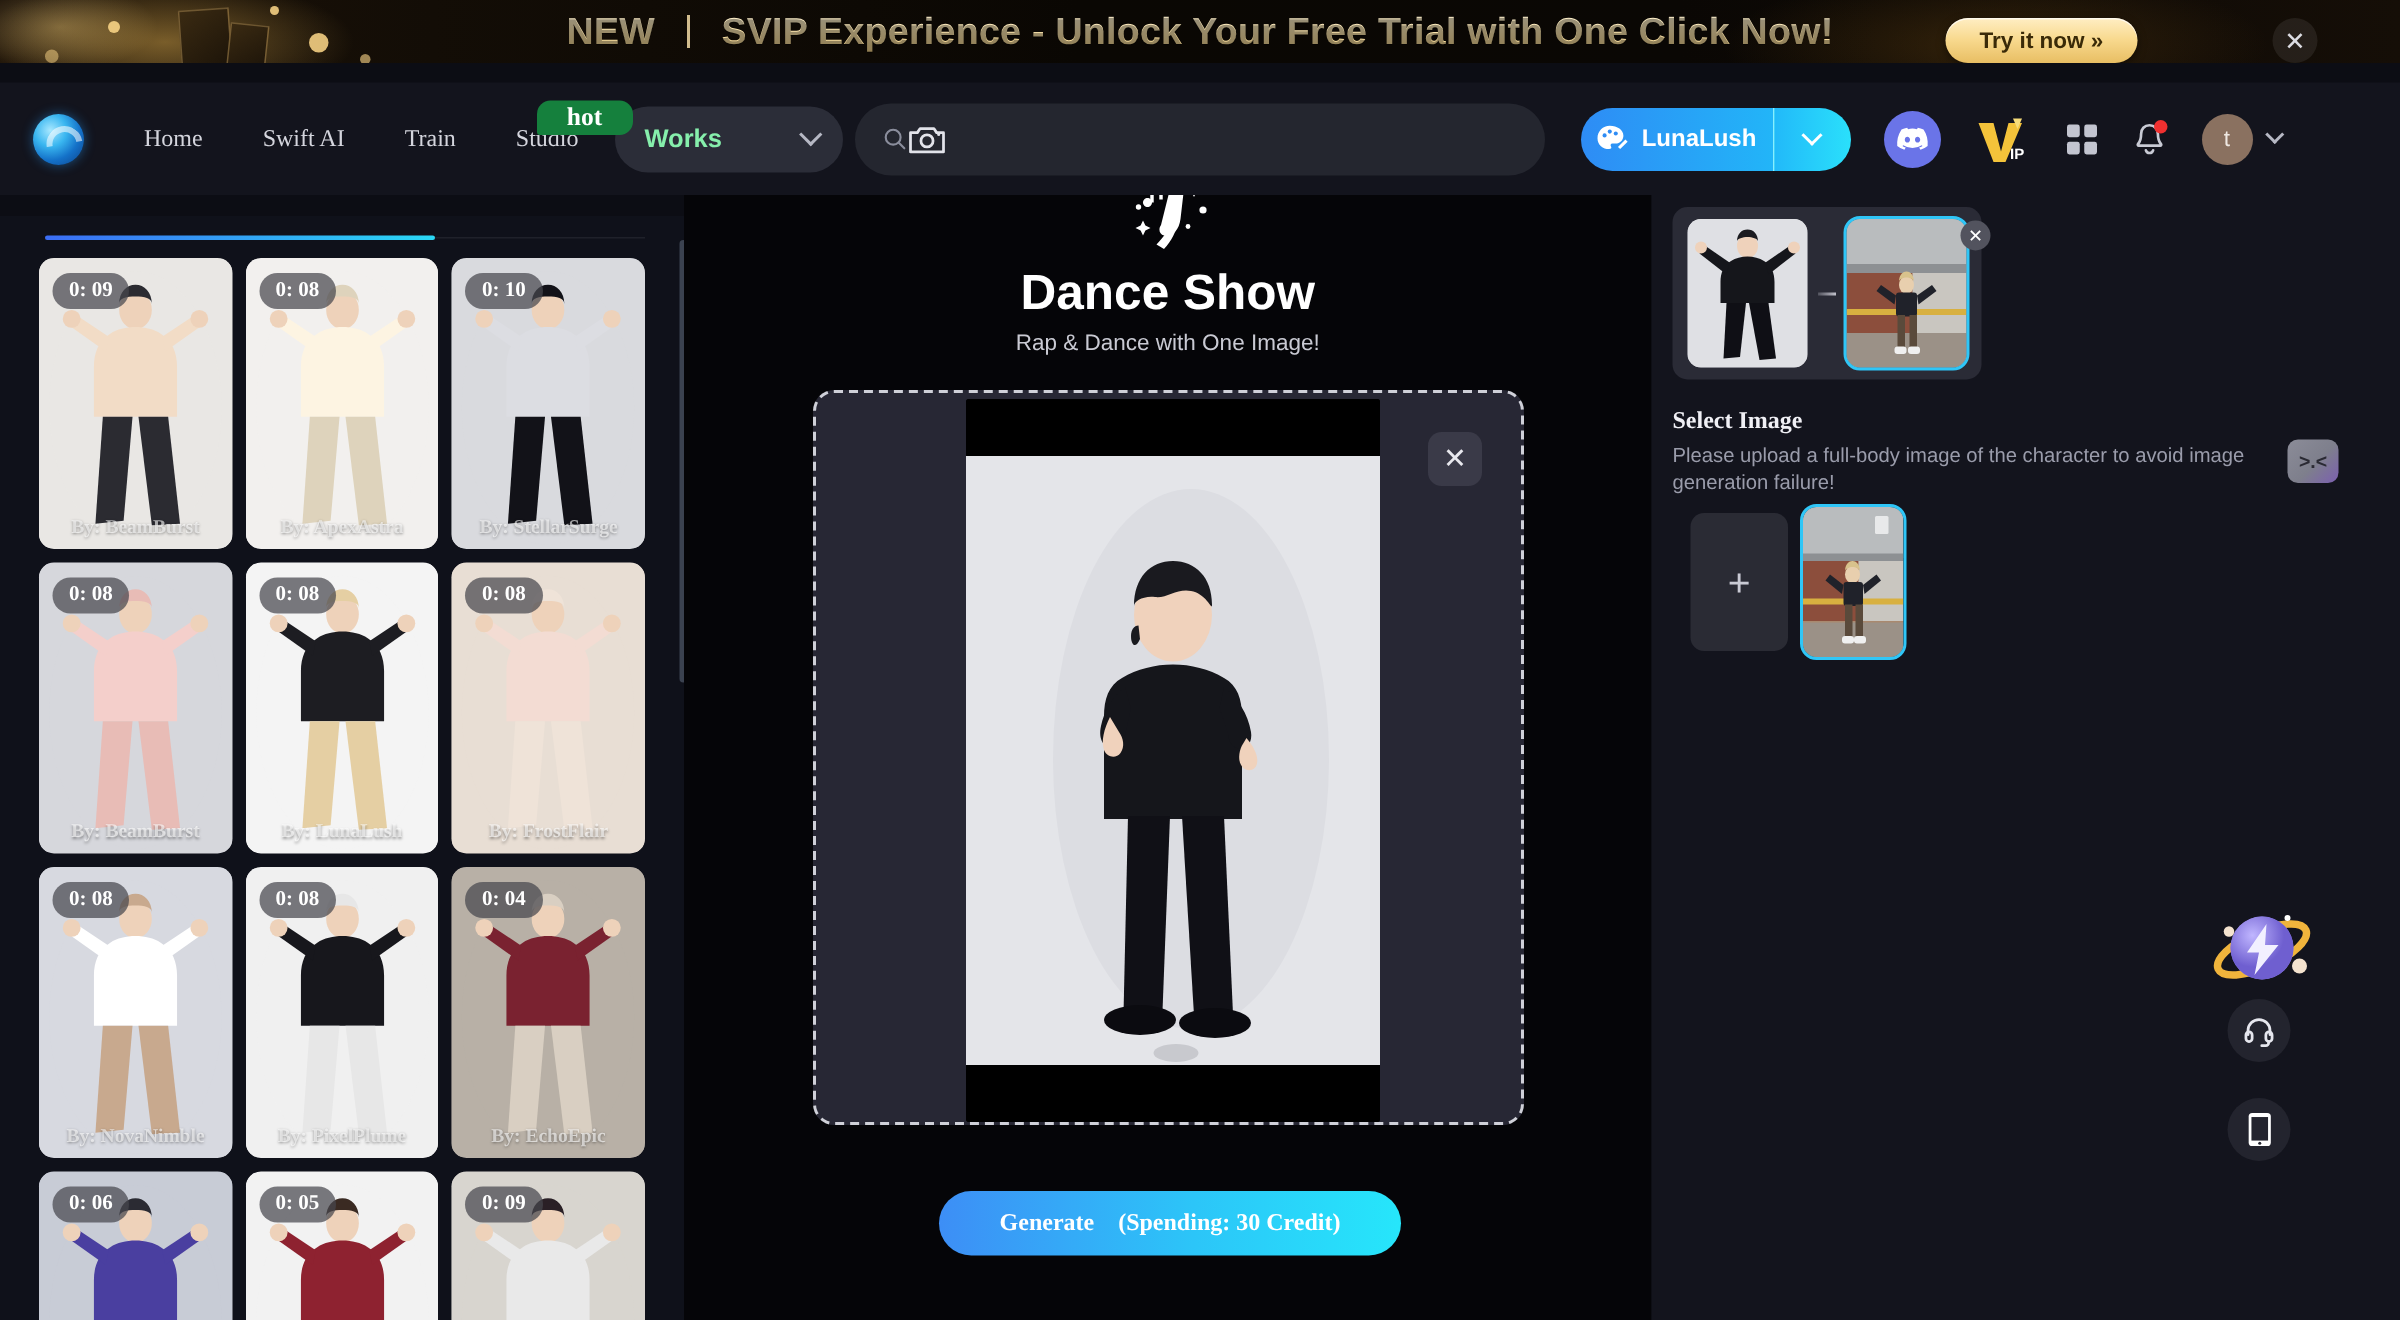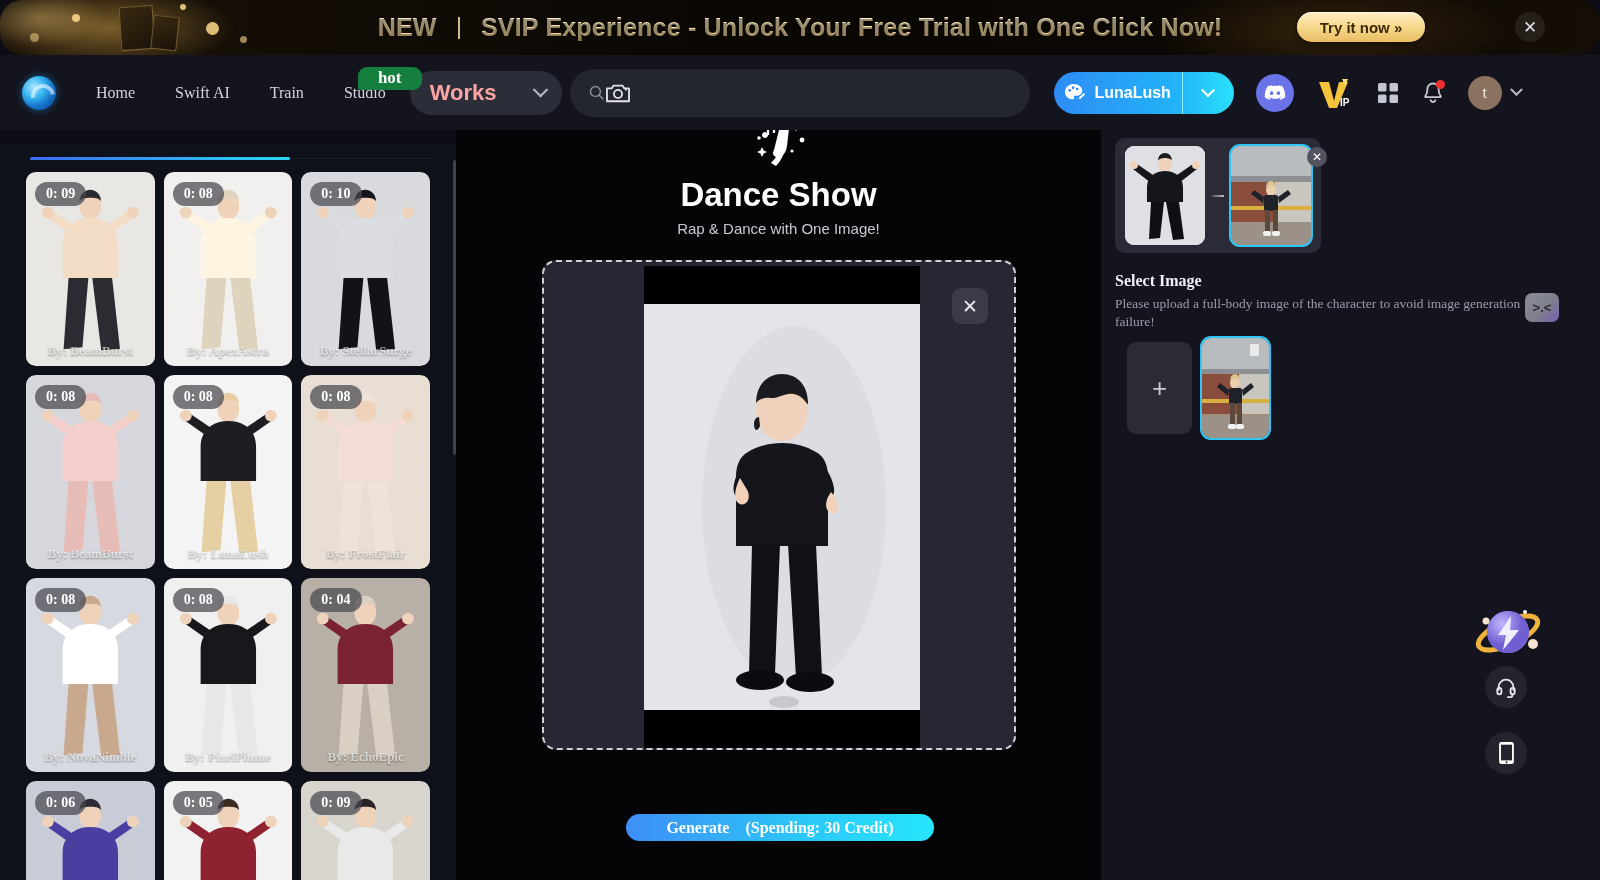--- a/index.html
+++ b/index.html
@@ -1,27 +1,27 @@
 <!DOCTYPE html>
 <html><head>
 <meta charset="utf-8">
 <style>
   * { margin:0; padding:0; box-sizing:border-box; }
   html,body { width:1600px; height:880px; overflow:hidden; background:#0c0d14; }
   body { font-family:"Liberation Sans", sans-serif; color:#e8e8ec; }
 
   
   #promo-banner{
-    position:absolute; left:0; top:0; width:1600px; height:55px;
+    position:absolute; left:0; top:0; width:1600px; height:42px;
     background:
       radial-gradient(ellipse 180px 60px at 110px 28px, rgba(255,200,90,.42), rgba(255,170,40,0) 70%),
       radial-gradient(ellipse 90px 40px at 40px 18px, rgba(255,220,140,.35), rgba(255,190,60,0) 72%),
       radial-gradient(ellipse 260px 70px at 1330px 30px, rgba(120,80,20,.35), rgba(60,40,10,0) 70%),
       linear-gradient(90deg,#1c1208 0%,#130d06 18%,#0a0703 45%,#0a0704 70%,#150e07 100%);
-    display:flex; align-items:center; justify-content:center; overflow:hidden;border-radius:22px;
+    display:flex; align-items:center; justify-content:center; overflow:hidden;
   }
   .confetti{position:absolute;border-radius:50%;background:#ffd98a;opacity:.85;}
   .gift-box{position:absolute;background:linear-gradient(145deg,#3a2a12,#1a1208);border:1px solid rgba(255,205,120,.35);}
   #banner-text{
     font-size:25px; font-weight:bold; letter-spacing:.2px;
     background:linear-gradient(180deg,#fff6db 0%,#ffe9b2 45%,#f0cf84 100%);
     -webkit-background-clip:text; background-clip:text; color:transparent;
     text-shadow:0 1px 0 rgba(0,0,0,.4); white-space:nowrap; z-index:3;
   }
   #banner-divider{display:inline-block;width:2px;height:22px;background:#f3dca6;margin:0 14px;vertical-align:-3px;opacity:.85;}
@@ -50,21 +50,21 @@
   .nav-link{ font-family:"Liberation Serif", serif; font-size:16px; color:#d4d5dd; margin-left:40px; cursor:pointer; position:relative; white-space:nowrap;}
   .nav-link:first-of-type{margin-left:46px;}
   #nav-hot-badge{
     position:absolute; left:14px; top:-17px; background:#15803d; color:#fff; font-family:"Liberation Serif",serif;
     font-size:17px; font-weight:bold; padding:1px 20px 2px; border-radius:9px 9px 9px 2px;
   }
   #works-select{
     margin-left:24px; width:152px; height:44px; border-radius:22px; background:#2b2d38;
     display:flex; align-items:center; justify-content:space-between; padding:0 16px 0 20px; cursor:pointer;
   }
-  #works-select-label{font-size:22px;font-weight:bold;color:#fca5a5;}
+  #works-select-label{font-size:17px;font-weight:bold;color:#86efac;}
   .chev{width:11px;height:11px;border-right:2px solid #b6b8c4;border-bottom:2px solid #b6b8c4;transform:rotate(45deg) translate(-2px,-2px);}
   #search-wrap{
     margin-left:8px; width:460px; height:48px; border-radius:24px; background:#24262f;
     display:flex; align-items:center; padding:0 16px 0 18px;
   }
   #search-input{
     flex:1; background:transparent; border:0; outline:none; color:#d9dae1; font-size:15px; margin-left:10px;
     font-family:"Liberation Sans", sans-serif;
   }
   #search-input::placeholder{color:#8a8d9c;}
@@ -124,42 +124,42 @@
   #upload-preview{
     position:absolute;left:100px;top:4px;width:276px;height:482px;overflow:hidden;border-radius:2px;
     background:linear-gradient(180deg,#000 0%,#000 8%,#e3e4e8 8%,#d9dadf 92%,#000 92%,#000 100%);
   }
   #preview-person{position:absolute;left:0;top:0;width:276px;height:482px;}
   #preview-close{
     position:absolute;right:26px;top:26px;width:36px;height:36px;border-radius:9px;background:#3a3a48;
     display:flex;align-items:center;justify-content:center;color:#e8e8ee;font-size:19px;cursor:pointer;z-index:5;
   }
   #generate-cta{
-    position:absolute;left:170px;top:664px;width:308px;height:27px;border-radius:22px;
+    position:absolute;left:170px;top:664px;width:308px;height:43px;border-radius:22px;
     background:linear-gradient(90deg,#3d8ef6 0%,#2cc5f8 55%,#26e6fb 100%);
     color:#fff;font-family:"Liberation Serif",serif;font-size:16px;font-weight:bold;
-    display:flex;align-items:center;justify-content:center;cursor:pointer;margin-top:20px;
+    display:flex;align-items:center;justify-content:center;cursor:pointer;
   }
 
   #right-panel{
     position:absolute;left:1101px;top:130px;width:499px;height:750px;background:#13141d;
   }
   #ref-strip{
     position:absolute;left:14px;top:8px;width:206px;height:115px;border-radius:10px;background:#2a2b36;
     display:flex;align-items:center;padding:0 10px;
   }
   .ref-thumb{width:80px;height:99px;border-radius:9px;overflow:hidden;position:relative;background:#d8d9de;}
   #ref-arrow{flex:1;height:2px;background:linear-gradient(90deg,rgba(200,200,210,.25),rgba(220,220,230,.85));margin:0 7px;}
   #ref-thumb-b{outline:2px solid #2fc6f7;}
   #ref-close{
     position:absolute;right:-6px;top:9px;width:20px;height:20px;border-radius:50%;background:#52535e;
     display:flex;align-items:center;justify-content:center;color:#fff;font-size:12px;cursor:pointer;
   }
   #select-image-title{position:absolute;left:14px;top:142px;font-family:"Liberation Serif",serif;font-weight:bold;font-size:16px;color:#f0f0f5;}
-  #select-image-hint{position:absolute;left:14px;top:165px;width:410px;font-size:13.5px;line-height:1.35;color:#9a9cab;font-family:Liberation Serif, serif;}
+  #select-image-hint{position:absolute;left:14px;top:165px;width:410px;font-size:13.5px;line-height:1.35;color:#9a9cab;}
   #add-image-btn{
     position:absolute;left:26px;top:212px;width:65px;height:92px;border-radius:9px;background:#2a2b34;
     display:flex;align-items:center;justify-content:center;cursor:pointer;
   }
   #add-image-plus{font-size:26px;color:#c9cad4;font-weight:300;line-height:1;}
   #selected-image{
     position:absolute;left:101px;top:208px;width:67px;height:100px;border-radius:9px;overflow:hidden;
     outline:2px solid #2fc6f7;cursor:pointer;
   }
   #collapse-btn{

